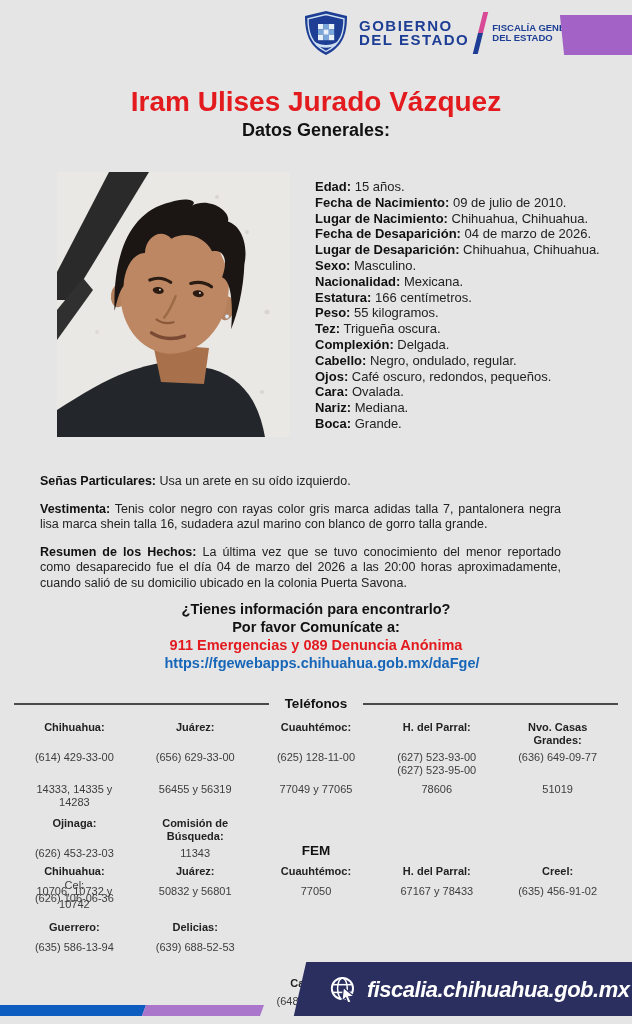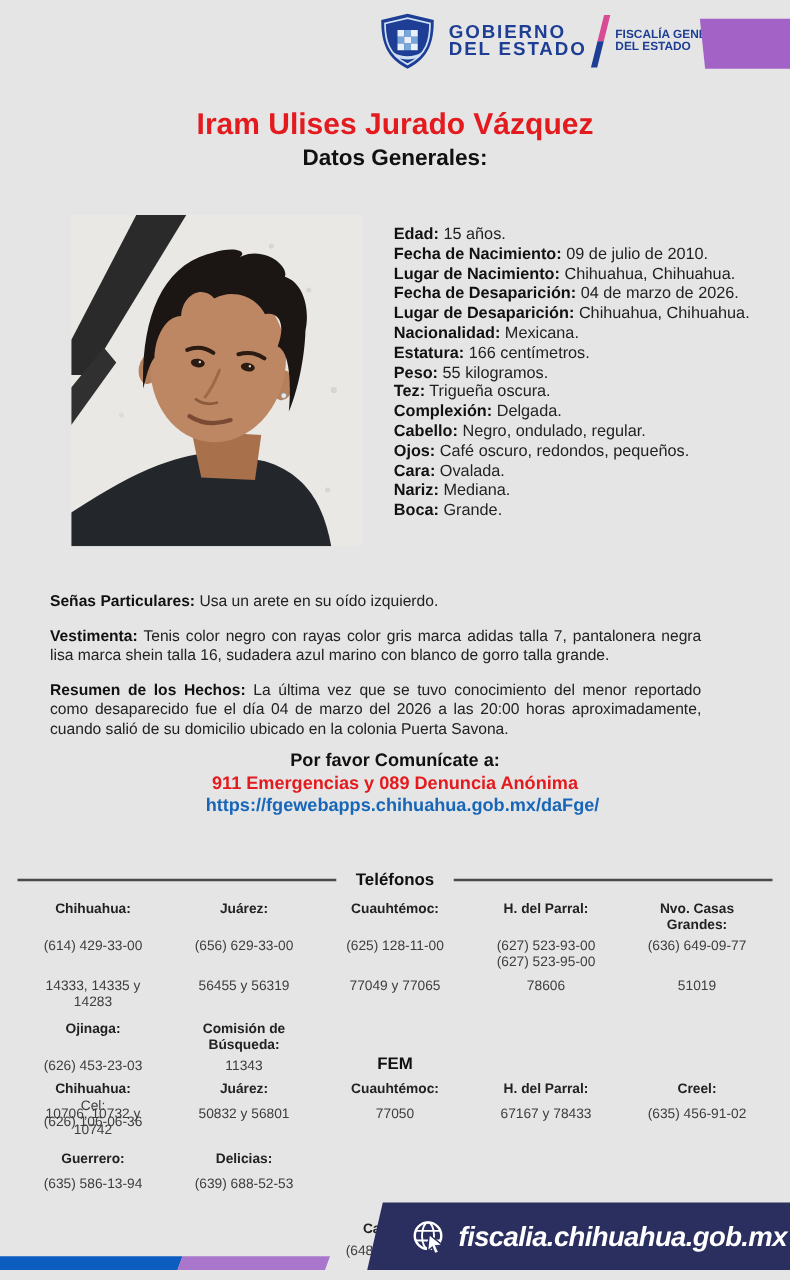--- a/index.html
+++ b/index.html
@@ -14,21 +14,21 @@
   .sep { display:flex; flex-direction:column; width:5px; height:42px; transform:skewX(-14deg); margin:0 2px; }
   .sep-top { flex:1; background:#d84a96; }
   .sep-bottom { flex:1; background:#1d3e94; }
   .fiscalia { font-size:9.5px; font-weight:bold; line-height:10.5px; color:#1d3e94; white-space:pre-line; }
   .accent-top { position:absolute; left:562px; top:15px; width:85px; height:40px;
                 background:#a262c6; transform:skewX(6deg); }
 
   
   .titles { position:absolute; left:0; top:84px; width:100%; text-align:center; }
   .h-main { font-size:25px; font-weight:bold; color:#111; }
-  .h-name { font-size:24px; font-weight:bold; color:#e31b1e; margin-top:2px; }
+  .h-name { font-size:28px; font-weight:bold; color:#e31b1e; margin-top:2px; }
   .h-section { font-size:18px; font-weight:bold; color:#111; margin-top:2px; }
 
   
   .photo { position:absolute; left:57px; top:172px; width:233px; height:265px; display:block; }
   .fields { position:absolute; left:315px; top:179px; width:305px; font-size:13px; line-height:15.8px; color:#222; }
   .field b { color:#111; }
 
   
   .paras { position:absolute; left:40px; top:474px; width:521px; font-size:12.5px; line-height:15.5px; color:#222; }
   .para { margin-bottom:12px; }
@@ -137,39 +137,41 @@
       <circle cx="174" cy="136" r="2.2" fill="#e9e9e9" stroke="#8f8f8f" stroke-width="0.6"></circle>
     </g>
   </svg>
 
   <div class="fields">
     <div class="field"><b>Edad:</b> <span>15 años.</span></div>
     <div class="field"><b>Fecha de Nacimiento:</b> <span>09 de julio de 2010.</span></div>
     <div class="field"><b>Lugar de Nacimiento:</b> <span>Chihuahua, Chihuahua.</span></div>
     <div class="field"><b>Fecha de Desaparición:</b> <span>04 de marzo de 2026.</span></div>
     <div class="field"><b>Lugar de Desaparición:</b> <span>Chihuahua, Chihuahua.</span></div>
+    <div class="field"><b>Sexo:</b> <span>Masculino.</span></div>
     <div class="field"><b>Nacionalidad:</b> <span>Mexicana.</span></div>
     <div class="field"><b>Estatura:</b> <span>166 centímetros.</span></div>
     <div class="field"><b>Peso:</b> <span>55 kilogramos.</span></div>
     <div class="field"><b>Tez:</b> <span>Trigueña oscura.</span></div>
     <div class="field"><b>Complexión:</b> <span>Delgada.</span></div>
     <div class="field"><b>Cabello:</b> <span>Negro, ondulado, regular.</span></div>
     <div class="field"><b>Ojos:</b> <span>Café oscuro, redondos, pequeños.</span></div>
     <div class="field"><b>Cara:</b> <span>Ovalada.</span></div>
     <div class="field"><b>Nariz:</b> <span>Mediana.</span></div>
     <div class="field"><b>Boca:</b> <span>Grande.</span></div>
   </div>
 
   <div class="paras">
     <p class="para"><b>Señas Particulares:</b> <span>Usa un arete en su oído izquierdo.</span></p>
     <p class="para just"><b>Vestimenta:</b> <span>Tenis color negro con rayas color gris marca adidas talla 7, pantalonera negra lisa marca shein talla 16, sudadera azul marino con blanco de gorro talla grande.</span></p>
     <p class="para just"><b>Resumen de los Hechos:</b> <span>La última vez que se tuvo conocimiento del menor reportado como desaparecido fue el día 04 de marzo del 2026 a las 20:00 horas aproximadamente, cuando salió de su domicilio ubicado en la colonia Puerta Savona.</span></p>
   </div>
 
   <div class="contact">
+    <div>¿Tienes información para encontrarlo?</div>
     <div>Por favor Comunícate a:</div>
     <div class="red">911 Emergencias y 089 Denuncia Anónima</div>
     <a class="link" href="#">https://fgewebapps.chihuahua.gob.mx/daFge/</a>
   </div>
 
   <div class="phones">
     <div class="tbl-title-row">
       <div class="rule"></div>
       <div class="tbl-title">Teléfonos</div>
       <div class="rule"></div>

